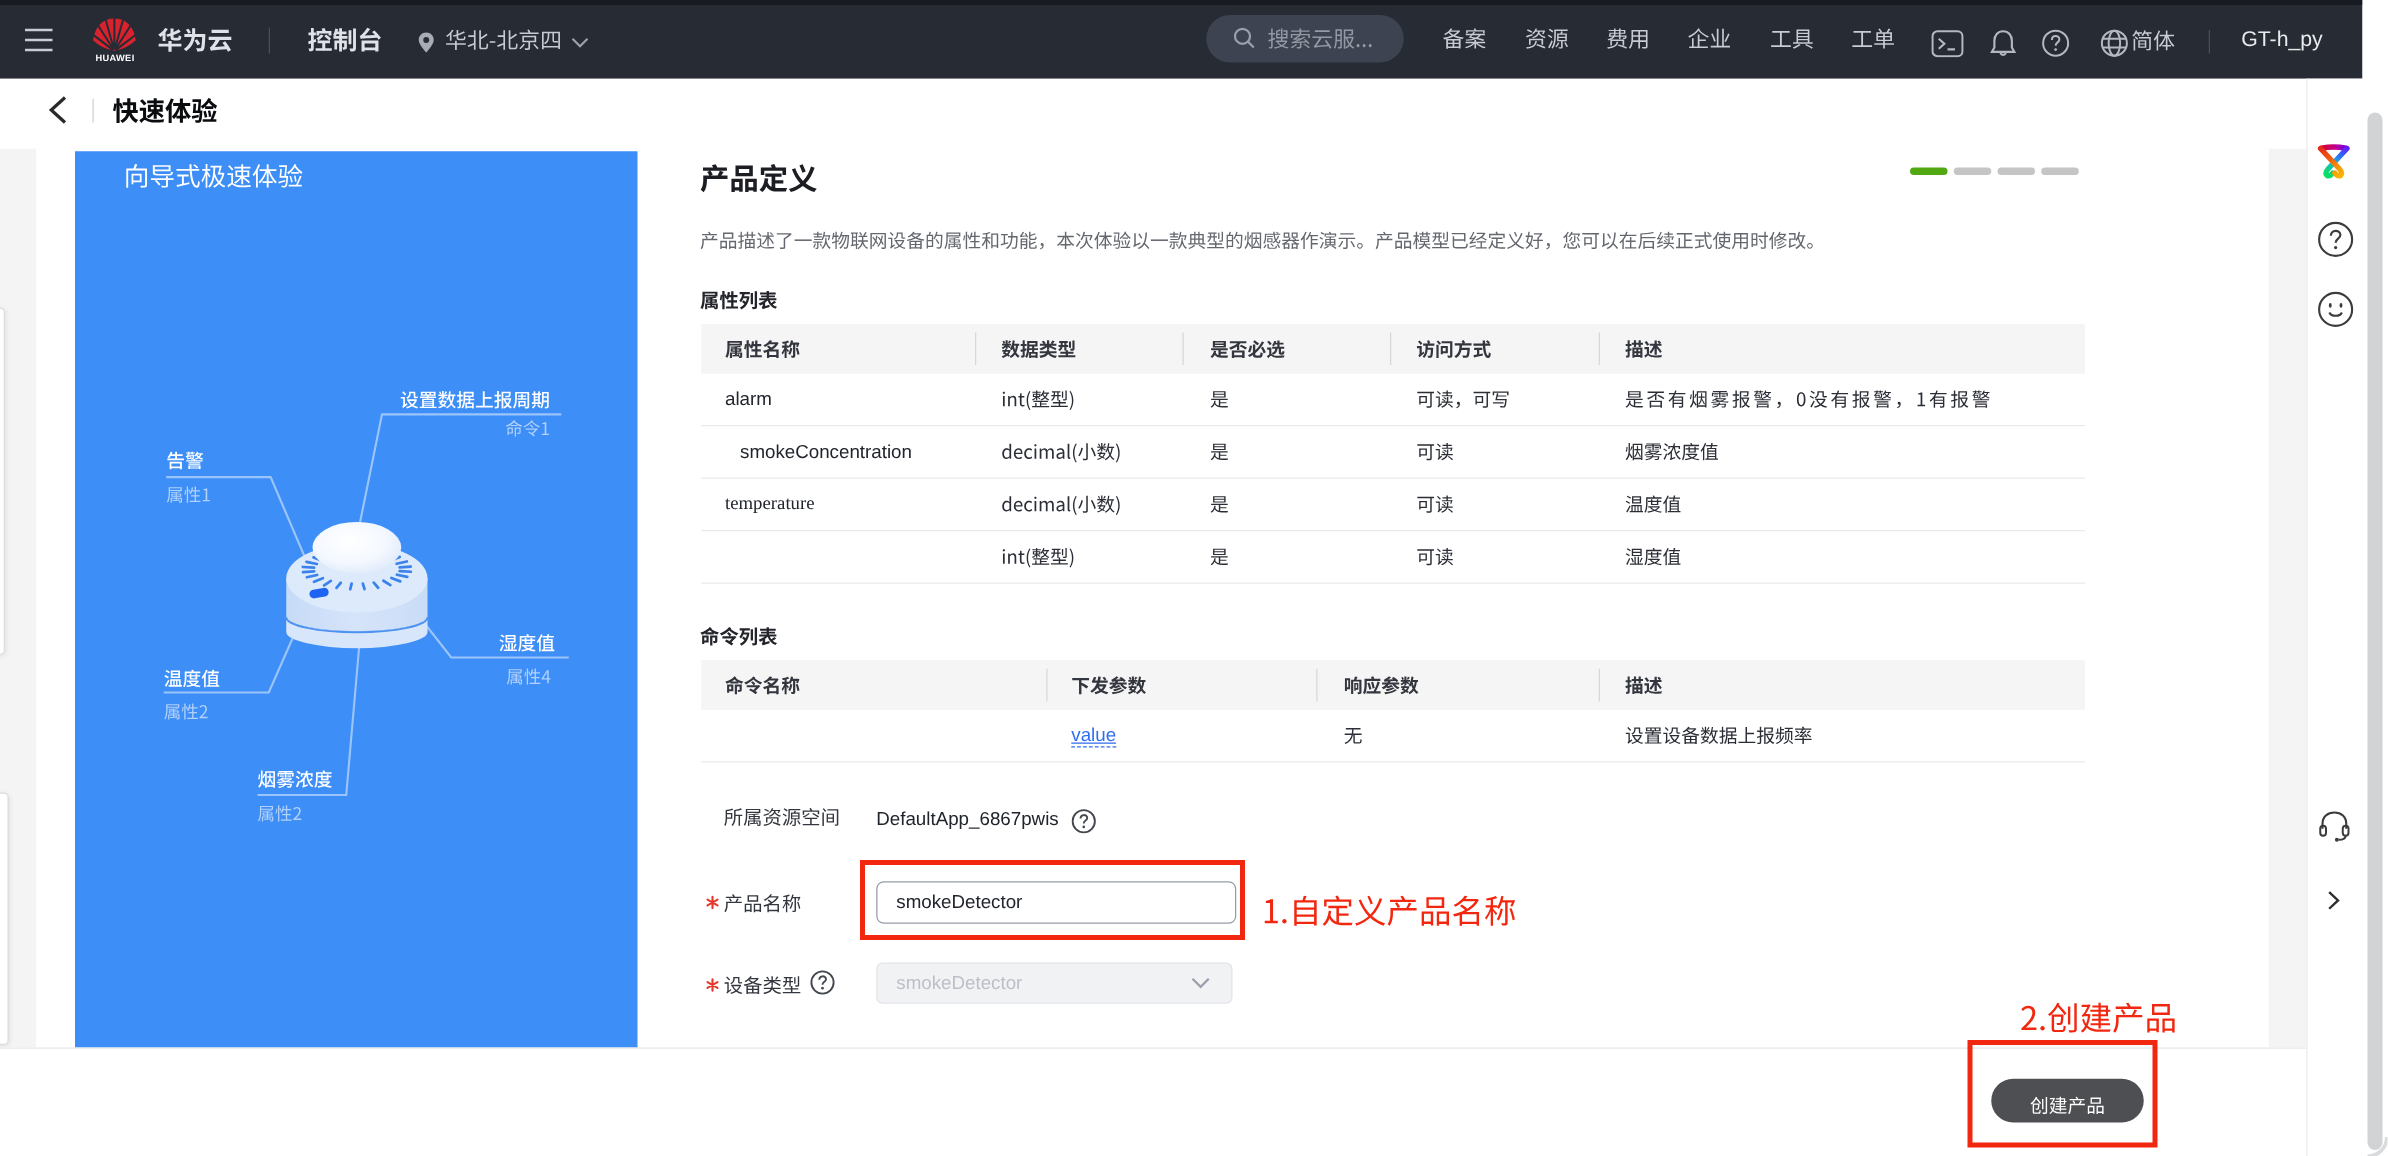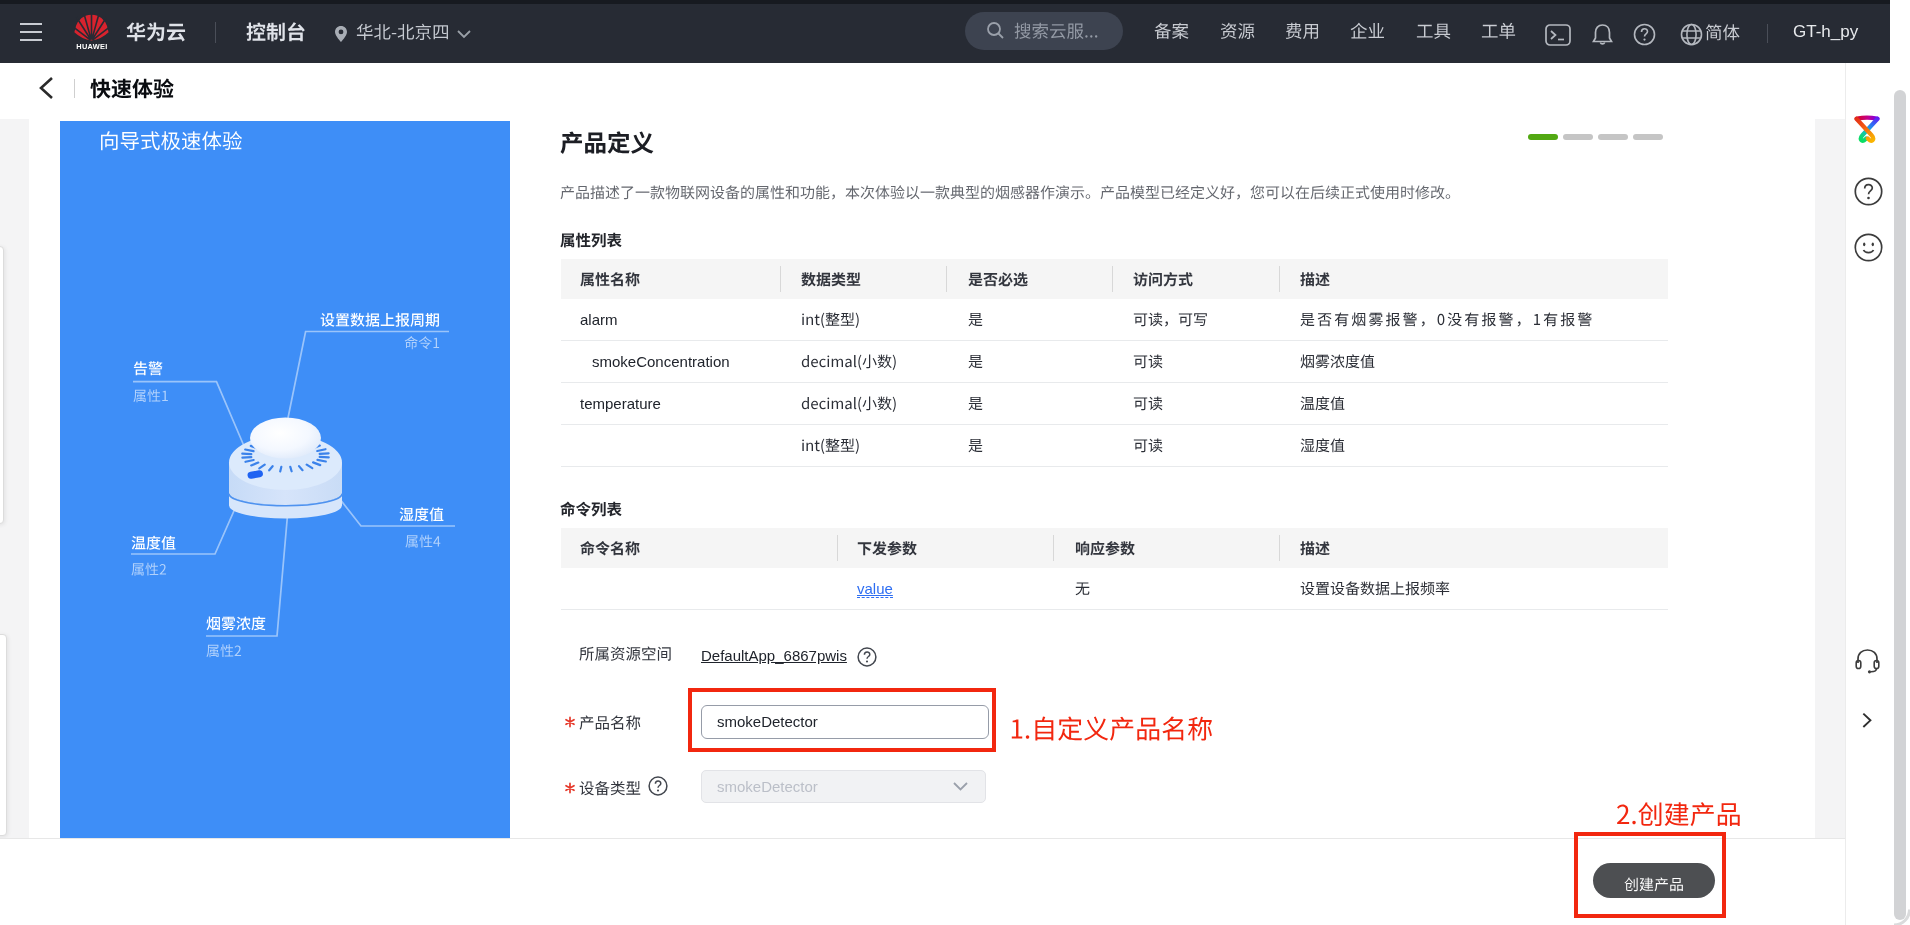--- a/index.html
+++ b/index.html
@@ -125,30 +125,30 @@
   <div class="abs" style="left:780px;top:266px;width:1px;height:26px;background:#d8d8d8;"></div>
   <div class="abs" style="left:946px;top:266px;width:1px;height:26px;background:#d8d8d8;"></div>
   <div class="abs" style="left:1112px;top:266px;width:1px;height:26px;background:#d8d8d8;"></div>
   <div class="abs" style="left:1279px;top:266px;width:1px;height:26px;background:#d8d8d8;"></div>
   <div class="abs" style="left:561px;top:340px;width:1107px;height:1px;background:#e8eaec;"></div>
   <div class="abs" style="left:561px;top:382px;width:1107px;height:1px;background:#e8eaec;"></div>
   <div class="abs" style="left:561px;top:424px;width:1107px;height:1px;background:#e8eaec;"></div>
   <div class="abs" style="left:561px;top:466px;width:1107px;height:1px;background:#e8eaec;"></div>
   <div class="abs" style="left:580px;top:299px;width:200px;height:41px;line-height:41px;font-size:15px;color:#20242c;">alarm</div>
   <div class="abs" style="left:580px;top:341px;width:200px;height:41px;line-height:41px;font-size:15px;color:#20242c;margin-left:12px;">smokeConcentration</div>
-  <div class="abs" style="left:580px;top:383px;width:200px;height:41px;line-height:41px;font-size:15px;color:#20242c;">temperature</div>
+  <div class="abs" style="left:580px;top:383px;width:200px;height:41px;line-height:41px;font-size:15px;color:#20242c;font-family:Liberation Serif, serif;">temperature</div>
 
   <div class="abs" style="left:561px;top:528px;width:1107px;height:40px;background:#f5f5f5;"></div>
   <div class="abs" style="left:837px;top:535px;width:1px;height:26px;background:#d8d8d8;"></div>
   <div class="abs" style="left:1053px;top:535px;width:1px;height:26px;background:#d8d8d8;"></div>
   <div class="abs" style="left:1279px;top:535px;width:1px;height:26px;background:#d8d8d8;"></div>
   <div class="abs" style="left:561px;top:609px;width:1107px;height:1px;background:#e8eaec;"></div>
   <div class="abs" style="left:857px;top:568px;width:100px;height:41px;line-height:41px;font-size:15px;color:#2e6ef2;"><span style="border-bottom:1px dashed #2e6ef2;text-decoration:underline;">value</span></div>
 
-  <div class="abs" style="left:701px;top:645px;width:240px;height:22px;line-height:22px;font-size:15px;color:#20242c;text-decoration:underline;">DefaultApp_6867pwis</div>
+  <div class="abs" style="left:701px;top:645px;width:240px;height:22px;line-height:22px;font-size:15px;color:#20242c;">DefaultApp_6867pwis</div>
   <svg class="abs" style="left:857px;top:647px;" width="20" height="20" viewBox="0 0 20 20">
     <circle cx="10" cy="10" r="8.9" fill="none" stroke="#43474f" stroke-width="1.5"></circle>
     <path d="M7.4 7.8 C 7.4 4.2 12.8 4.2 12.8 7.4 C 12.8 9.6 10 9.4 10 11.8" fill="none" stroke="#43474f" stroke-width="1.5"></path>
     <circle cx="10" cy="14.5" r="1.05" fill="#43474f"></circle>
   </svg>
 
   <div class="abs" style="left:701px;top:705px;width:288px;height:34px;border:1px solid #969ca8;border-radius:6px;background:#fff;"></div>
   <div class="abs" style="left:717px;top:705px;width:240px;height:34px;line-height:34px;font-size:15px;color:#20242c;">smokeDetector</div>
   <div class="abs" style="left:688px;top:688px;width:308px;height:64px;border:4px solid #f2270f;"></div>
 

